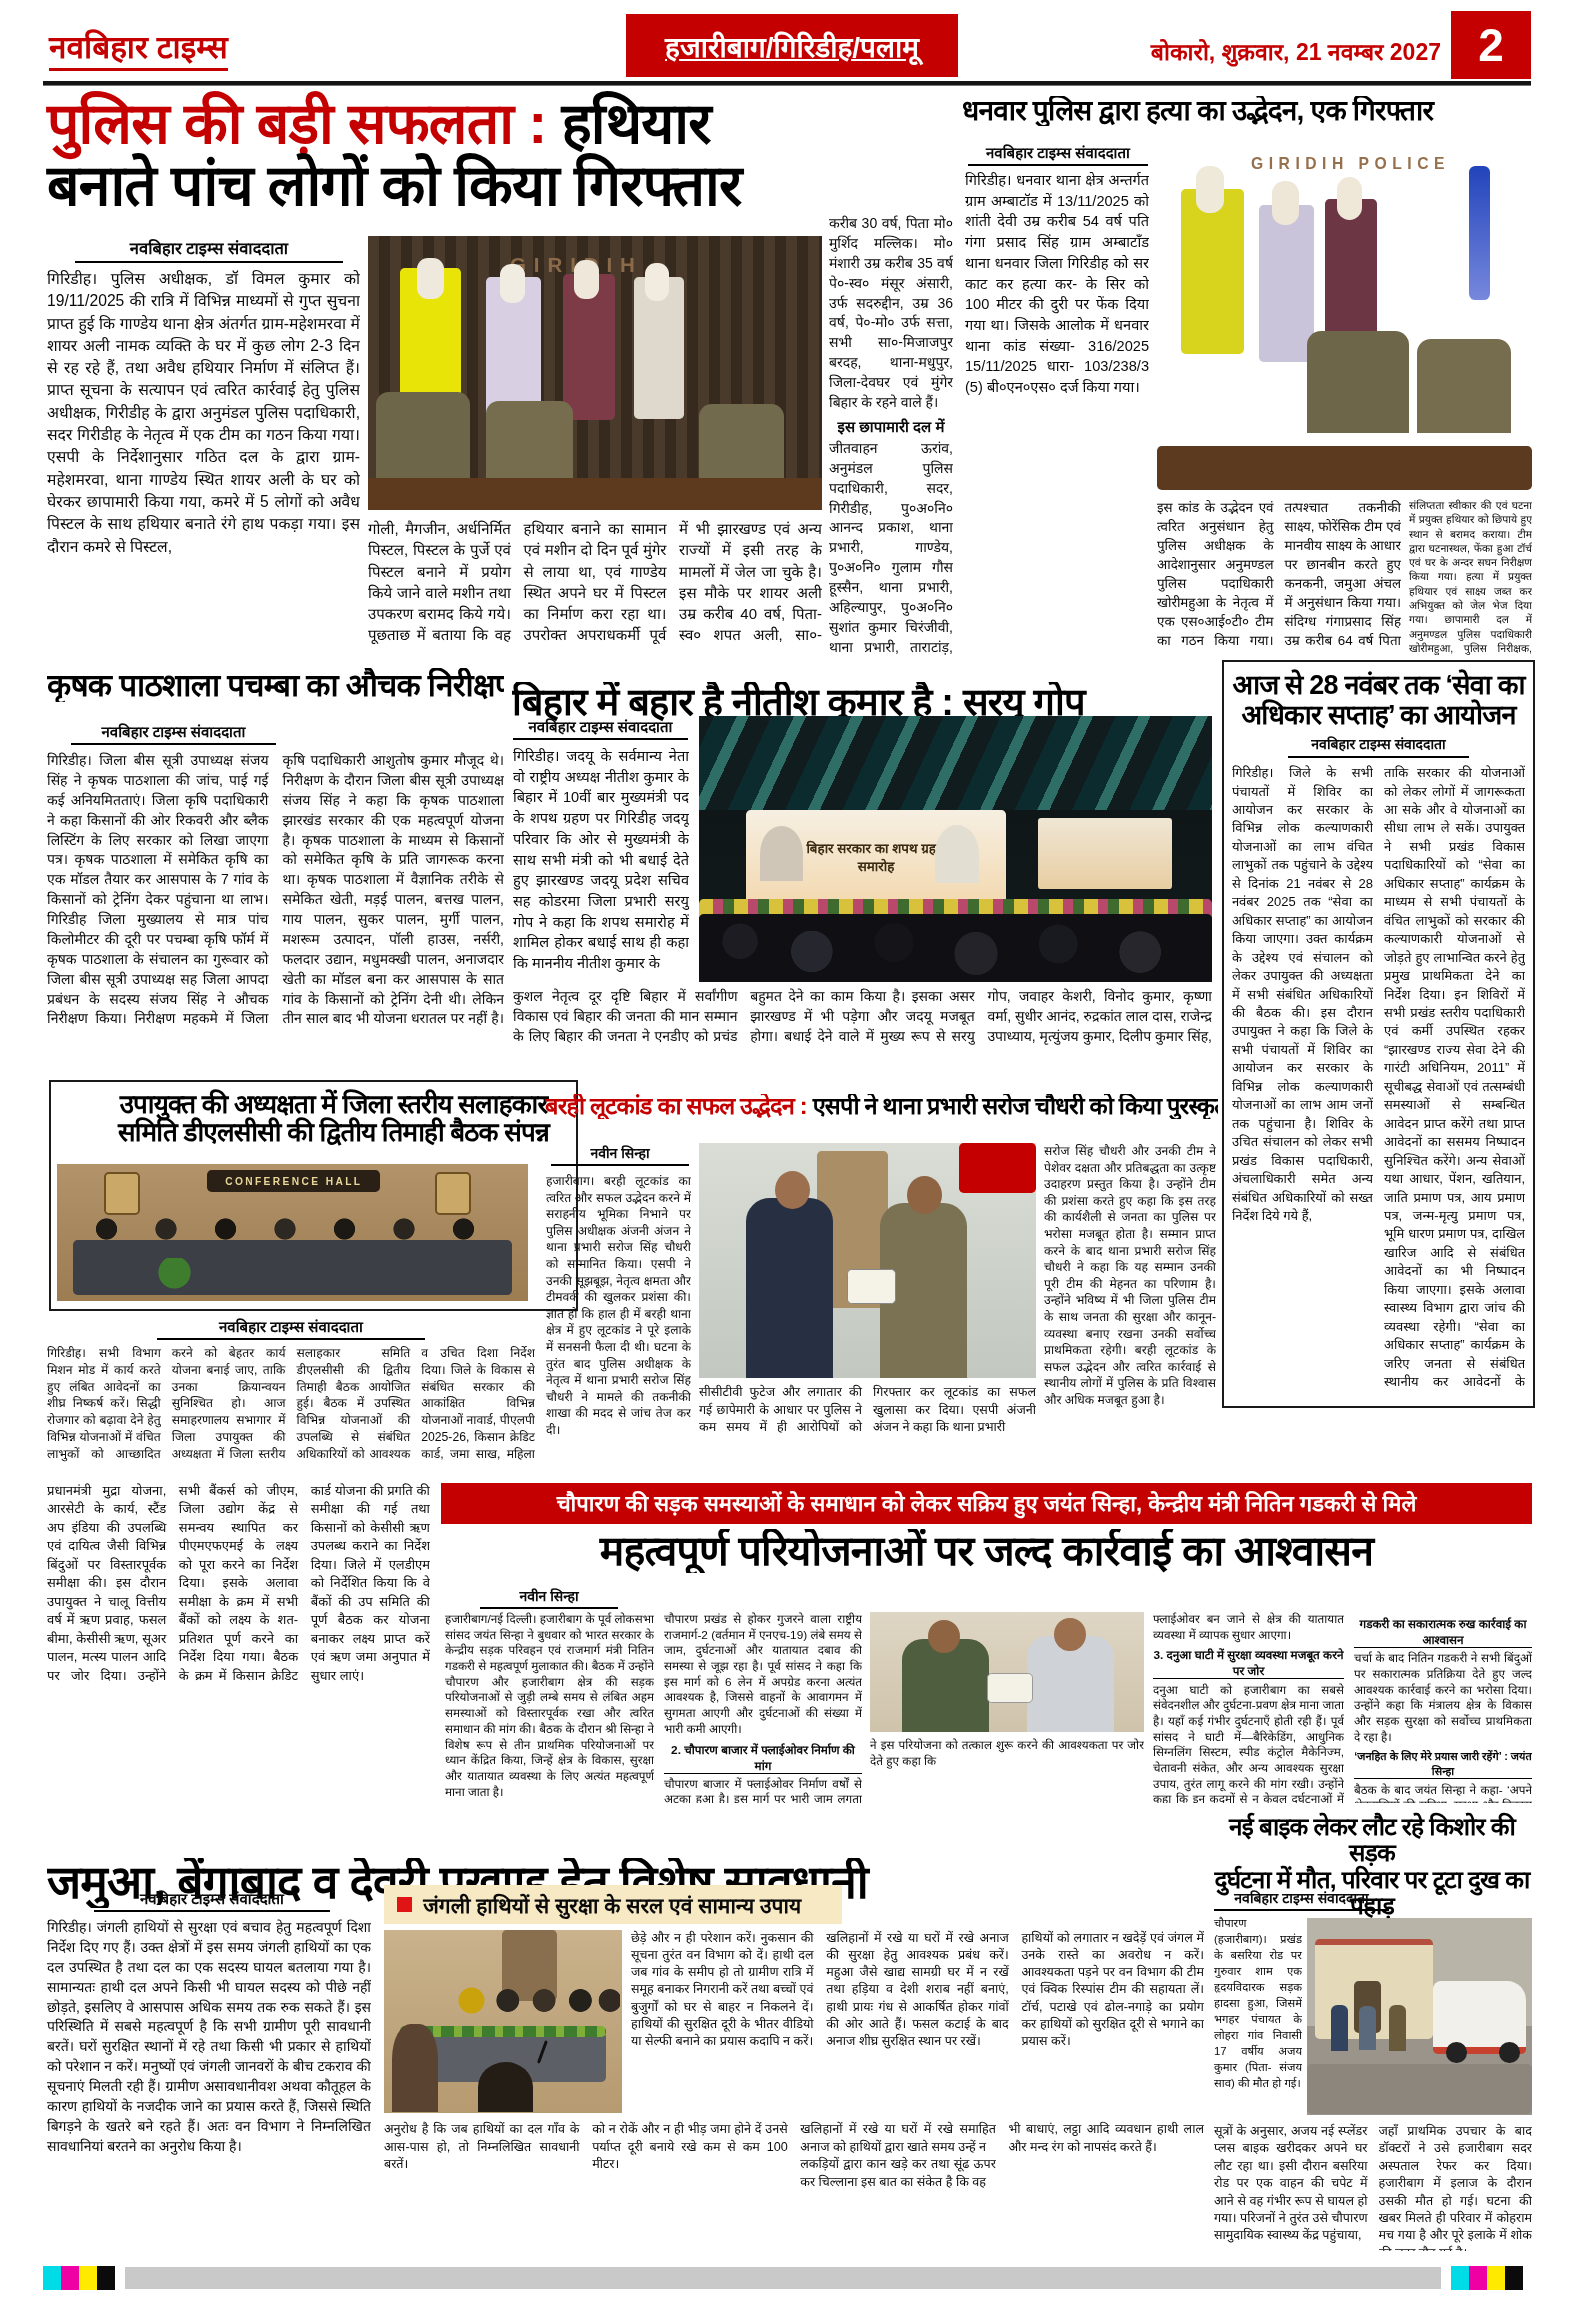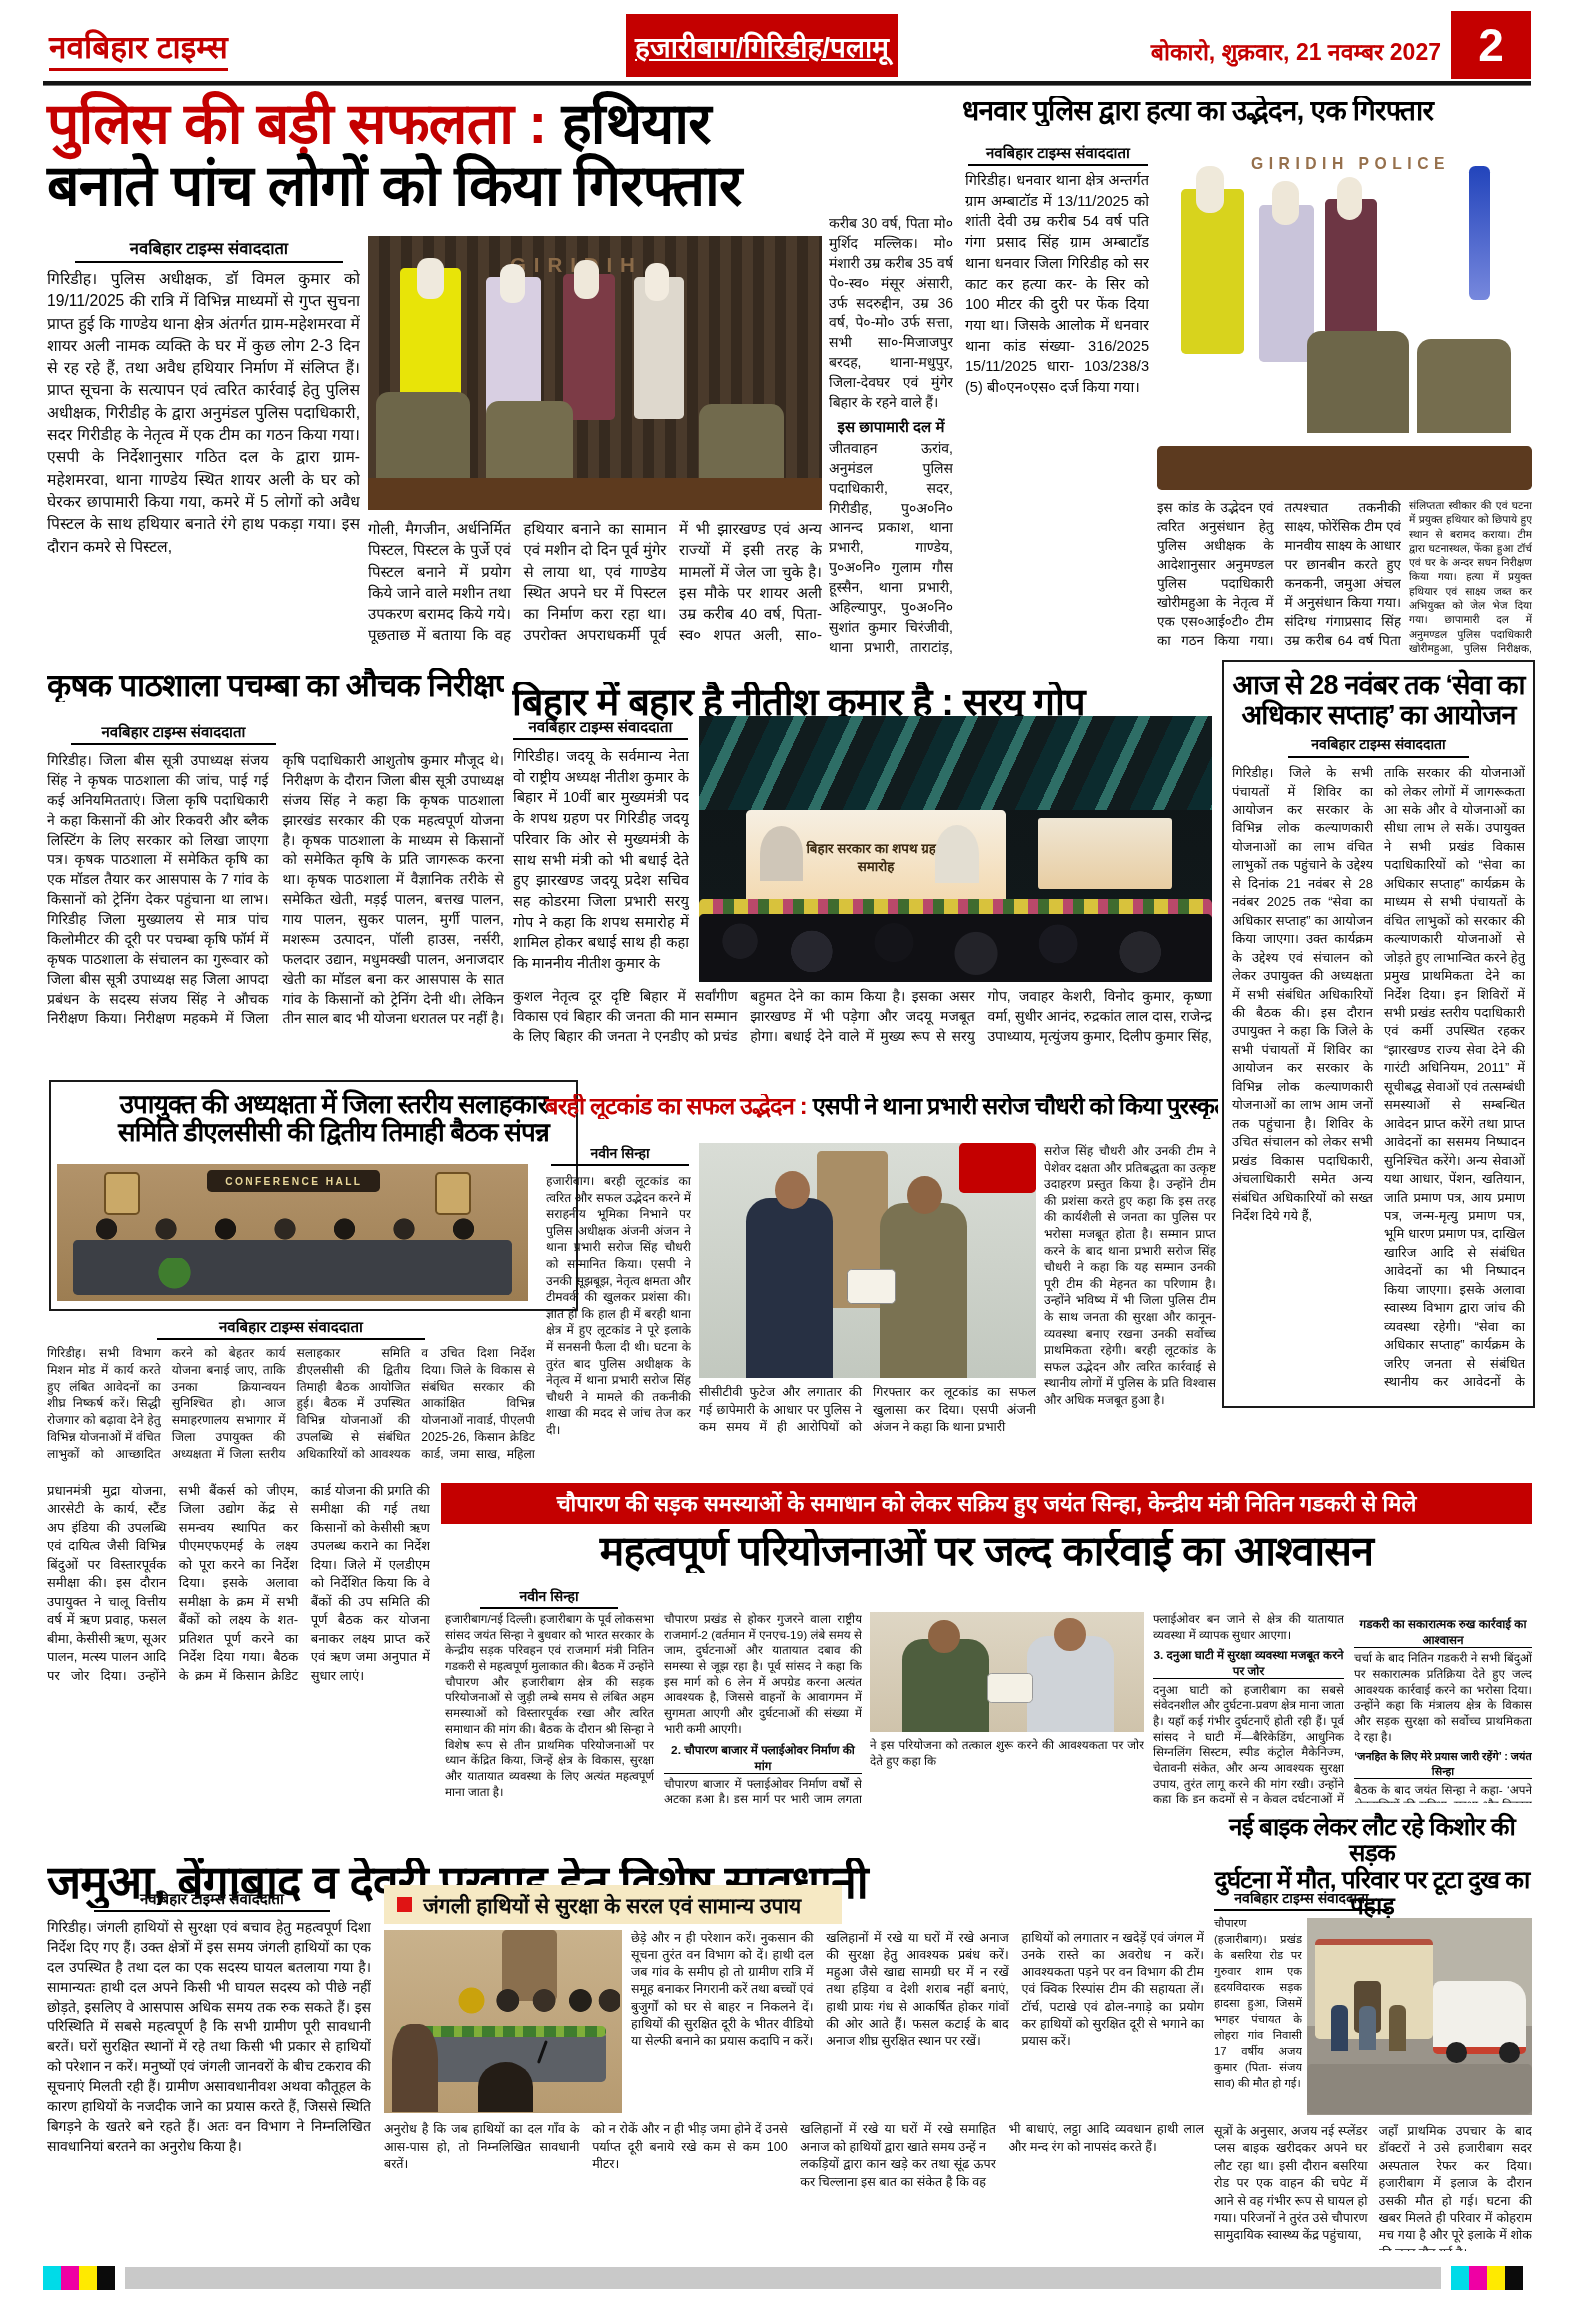--- a/index.html
+++ b/index.html
@@ -19,21 +19,21 @@
   .sq{width:18px;height:23.6px;display:inline-block;vertical-align:top;}
   .c{background:#00dbe8;}.m{background:#ef00a4;}.y{background:#ffea00;}.k{background:#0b0b0b;}
   .figure{position:absolute;border-radius:4.7px;}
   .caption-strip{font-size:12.6px;line-height:1.4;text-align:justify;overflow:hidden;}
 </style>
 </head>
 <body>
 
 <div class="abs" style="left:0;top:0;width:1575px;height:87px;">
   <div class="abs red" style="left:49px;top:23.6px;font-size:31.5px;font-weight:800;border-bottom:3.1px solid #c40000;padding-bottom:1.6px;">नवबिहार टाइम्स</div>
-  <div class="abs banner" style="left:626px;top:14px;width:272px;height:63px;display:flex;align-items:center;justify-content:center;">
+  <div class="abs banner" style="left:626px;top:14px;width:332px;height:63px;display:flex;align-items:center;justify-content:center;">
     <span style="font-size:28px;text-decoration:underline;">हजारीबाग/गिरिडीह/पलामू</span>
   </div>
   <div class="abs red" style="left:1079px;top:35px;width:362px;font-size:23px;font-weight:800;text-align:right;">बोकारो, शुक्रवार, 21 नवम्बर 2027</div>
   <div class="abs banner" style="left:1451px;top:11px;width:80px;height:68px;display:flex;align-items:center;justify-content:center;">
     <span style="font-size:46px;">2</span>
   </div>
   <div class="abs" style="left:43px;top:81px;width:1488px;height:3.9px;background:#141414;border-bottom:1.6px solid #777;"></div>
 </div>
 
 <div class="abs hl" style="left:47px;top:93px;width:904px;font-size:57px;">

